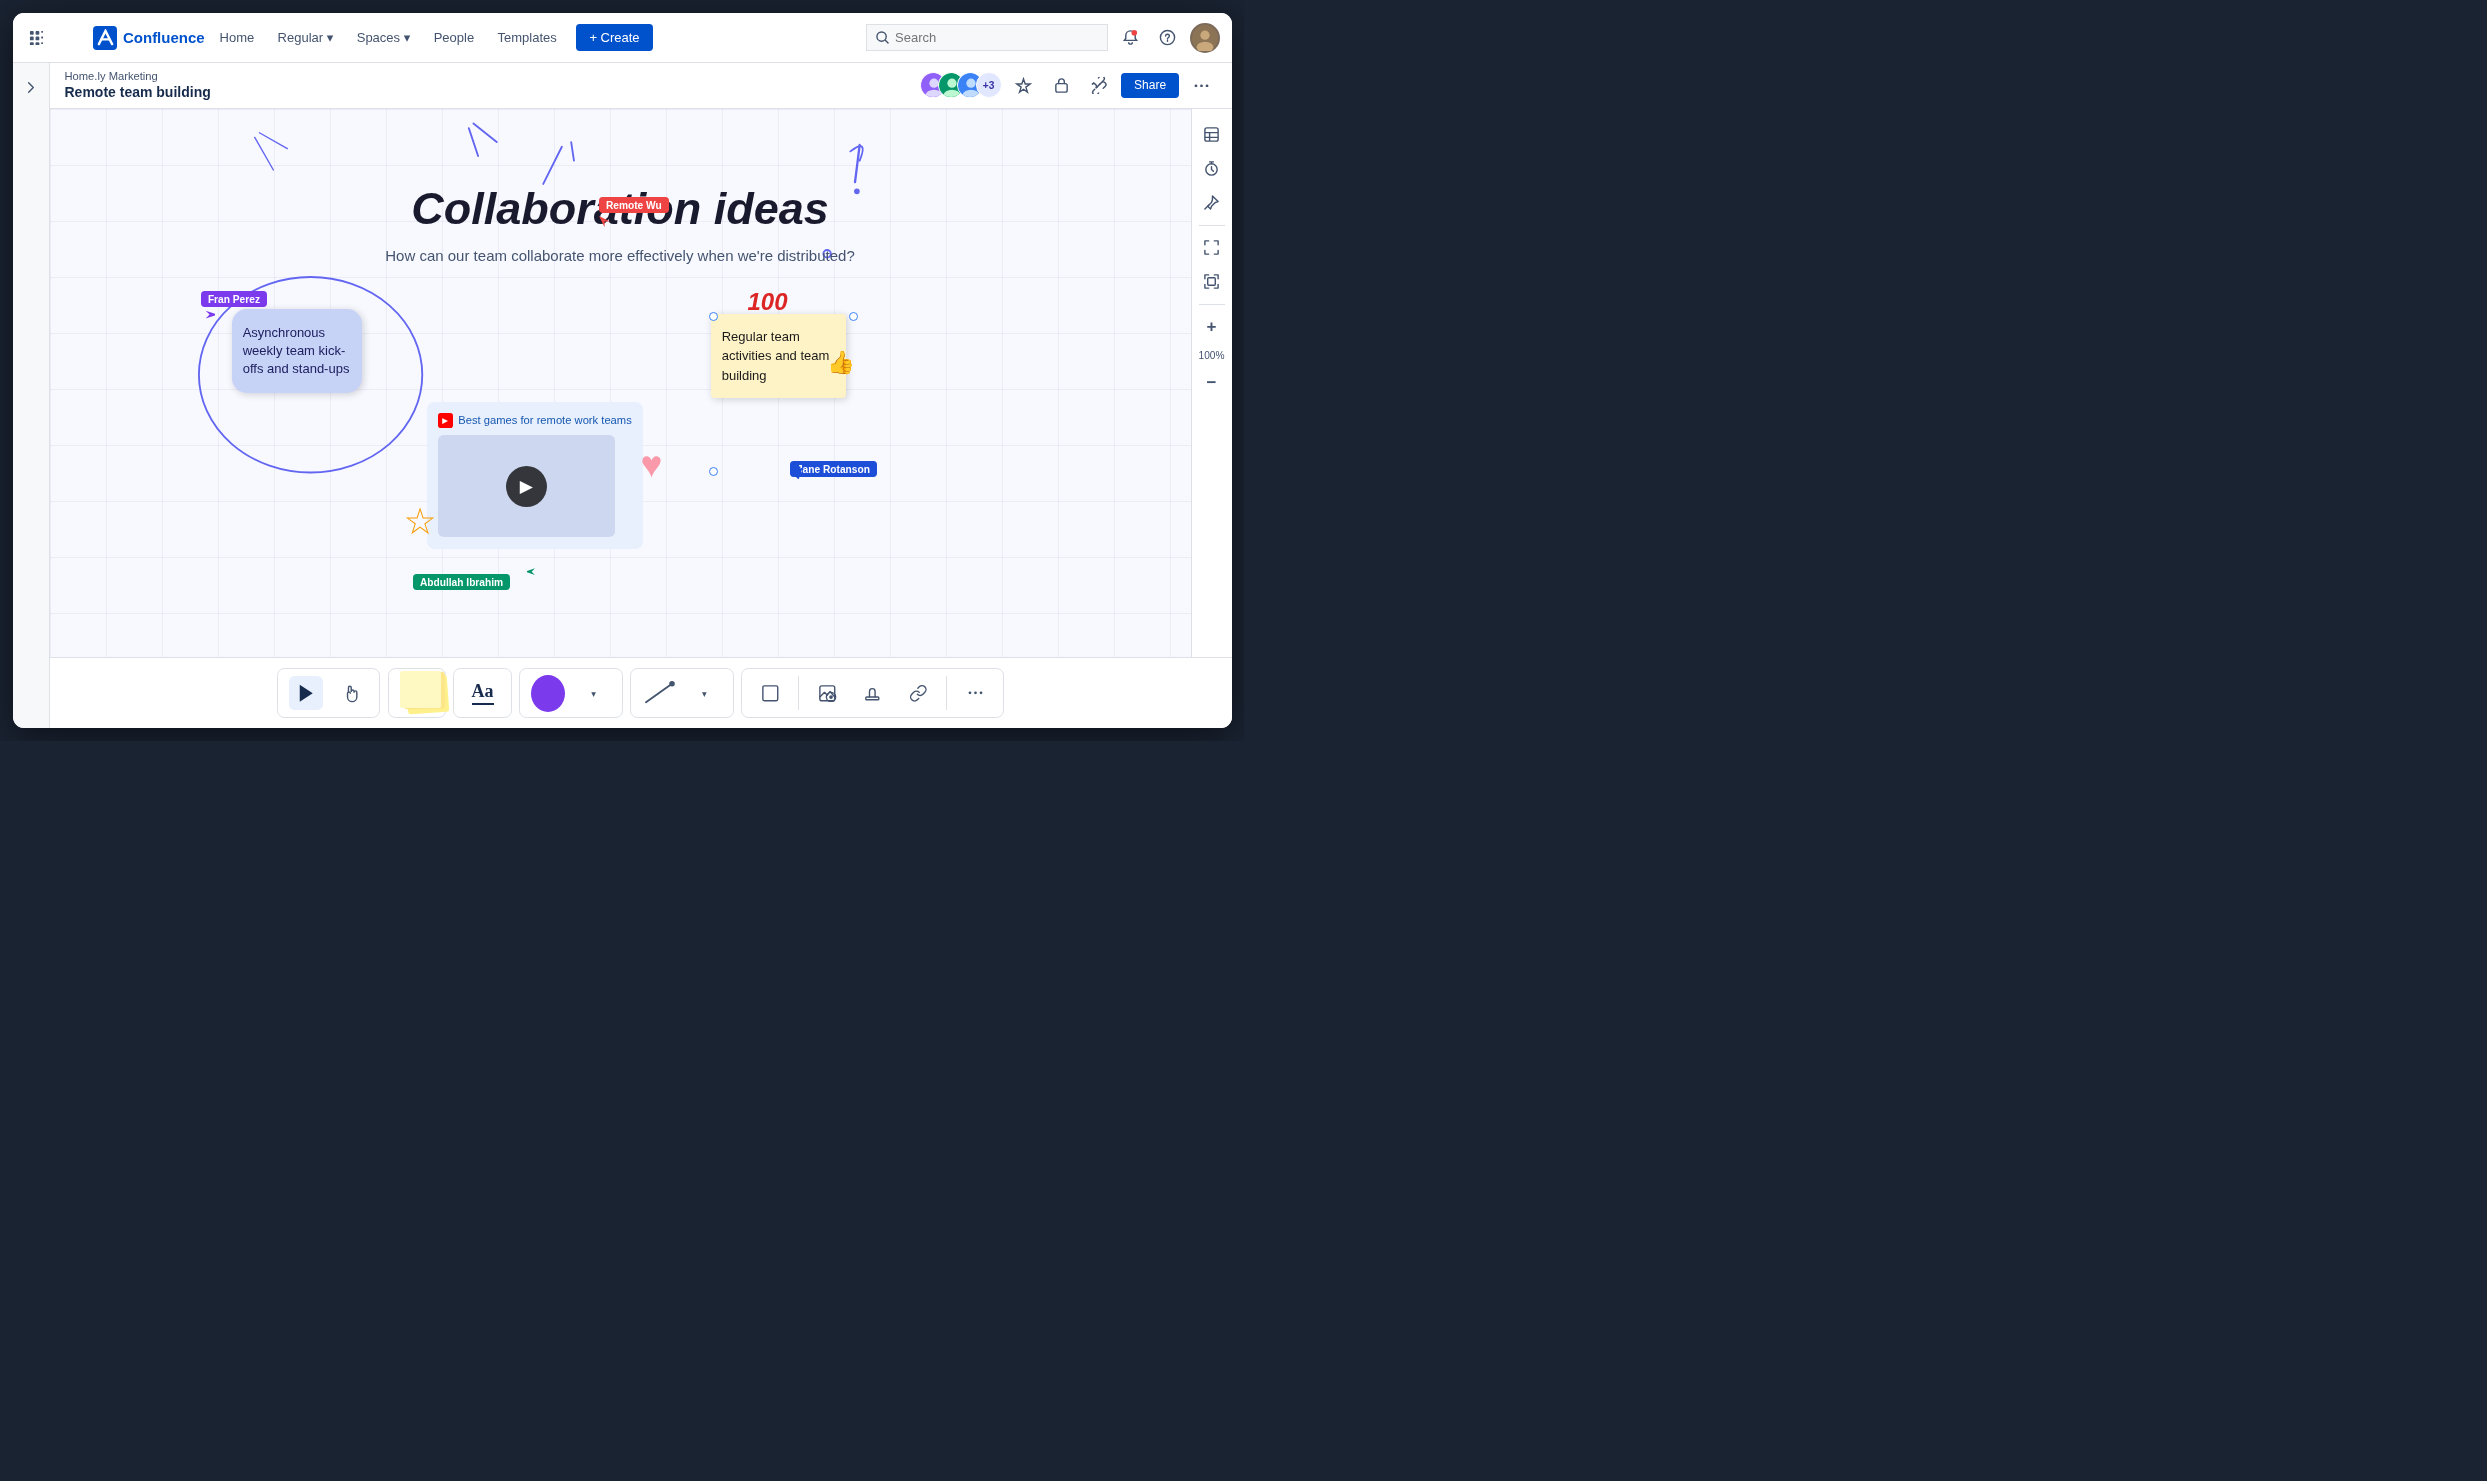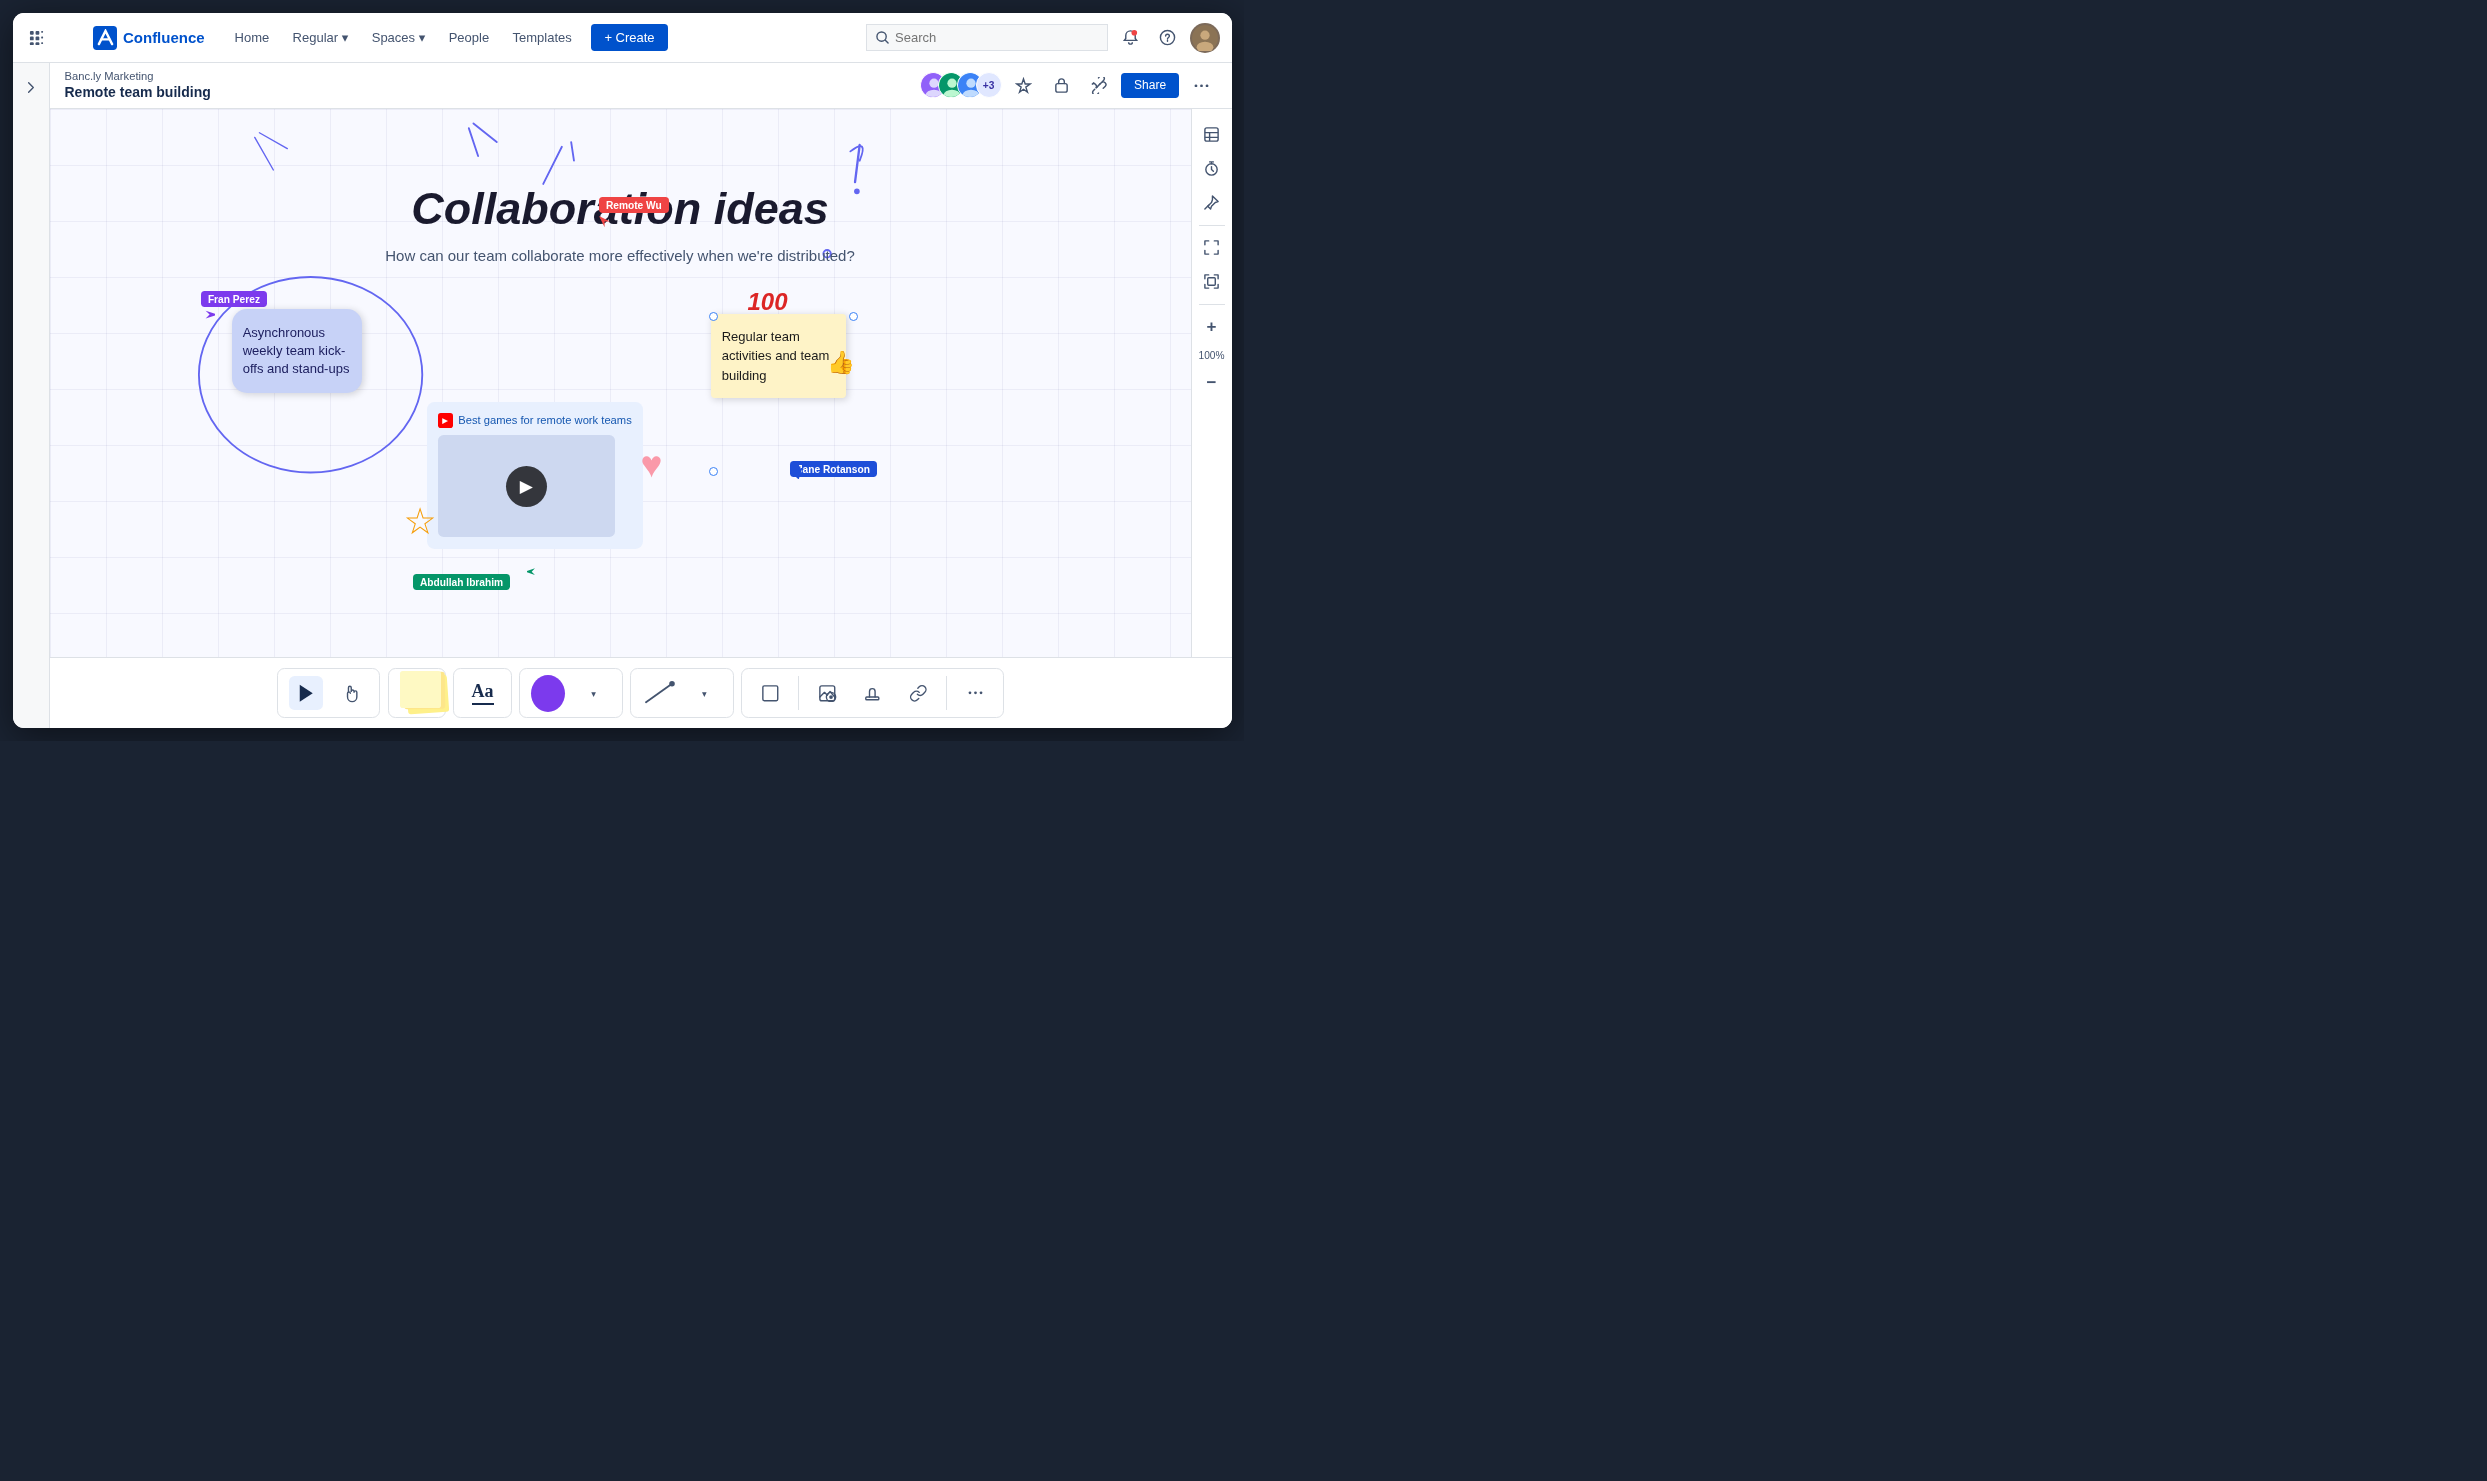--- a/index.html
+++ b/index.html
@@ -40,21 +40,21 @@
       align-items: center;
       gap: 3.7px;
     }
     .grid-icon {
       width: 26px; height: 26px;
       display: flex; align-items: center; justify-content: center;
       cursor: pointer; color: #44546f;
     }
     .logo {
       display: flex; align-items: center; gap: 5.6px;
-      margin-right: 15px;
+      margin-right: 0;
       padding-left: 40px;
     }
     .logo-icon {
       width: 24px; height: 24px;
       background: #0052cc;
       border-radius: 3.7px;
       display: flex; align-items: center; justify-content: center;
       color: white; font-weight: bold; font-size: 13px;
     }
     .logo-text {
@@ -515,21 +515,21 @@
         <svg width="13" height="13" viewBox="0 0 14 14" fill="none">
           <path d="M5 2L10 7L5 12" stroke="#44546f" stroke-width="1.5" stroke-linecap="round" stroke-linejoin="round"></path>
         </svg>
       </div>
     </div>
 
     <div class="main-content">
 
       <div class="page-header">
         <div style="display:flex;flex-direction:column;gap:1.9px;">
-          <div class="breadcrumb">Banc.ly Marketing</div>
+          <div class="breadcrumb">Home.ly Marketing</div>
           <div class="page-title-header">Remote team building</div>
         </div>
         <div class="header-spacer"></div>
         <div class="page-header-right">
 
           <div class="avatar-group">
             <div class="av" style="background:#c084fc;">
               <svg width="26" height="26" viewBox="0 0 28 28">
                   <circle cx="14" cy="14" r="14" fill="#9061f9"></circle>
                   <circle cx="14" cy="11" r="5" fill="#ddd6fe"></circle>

